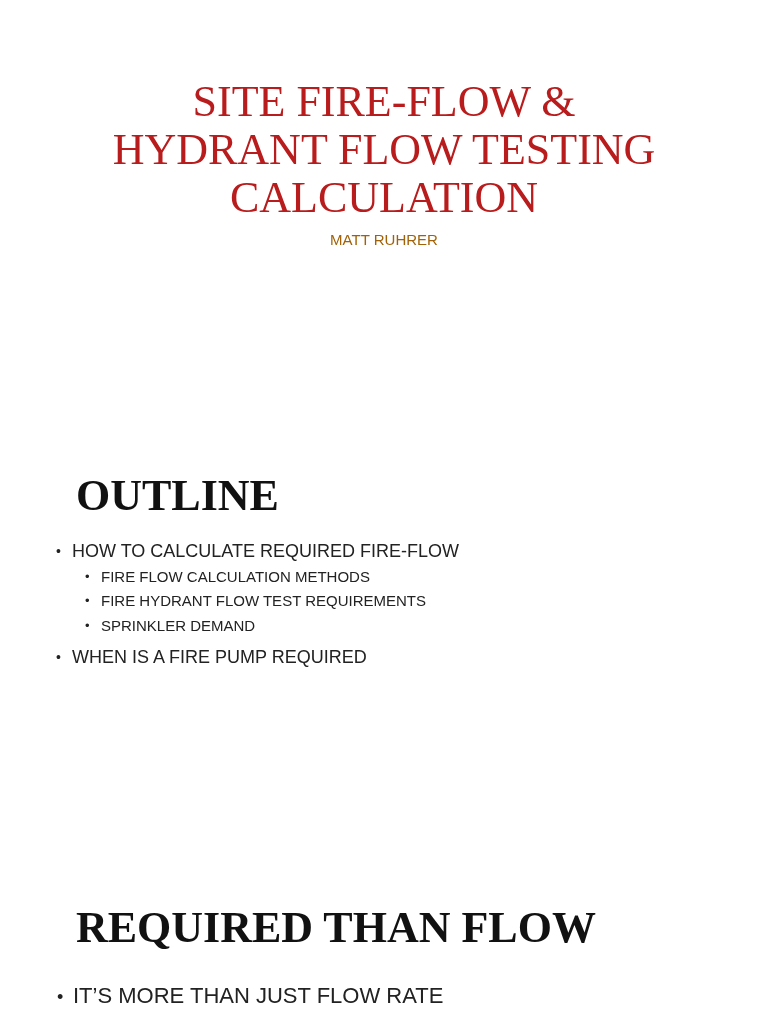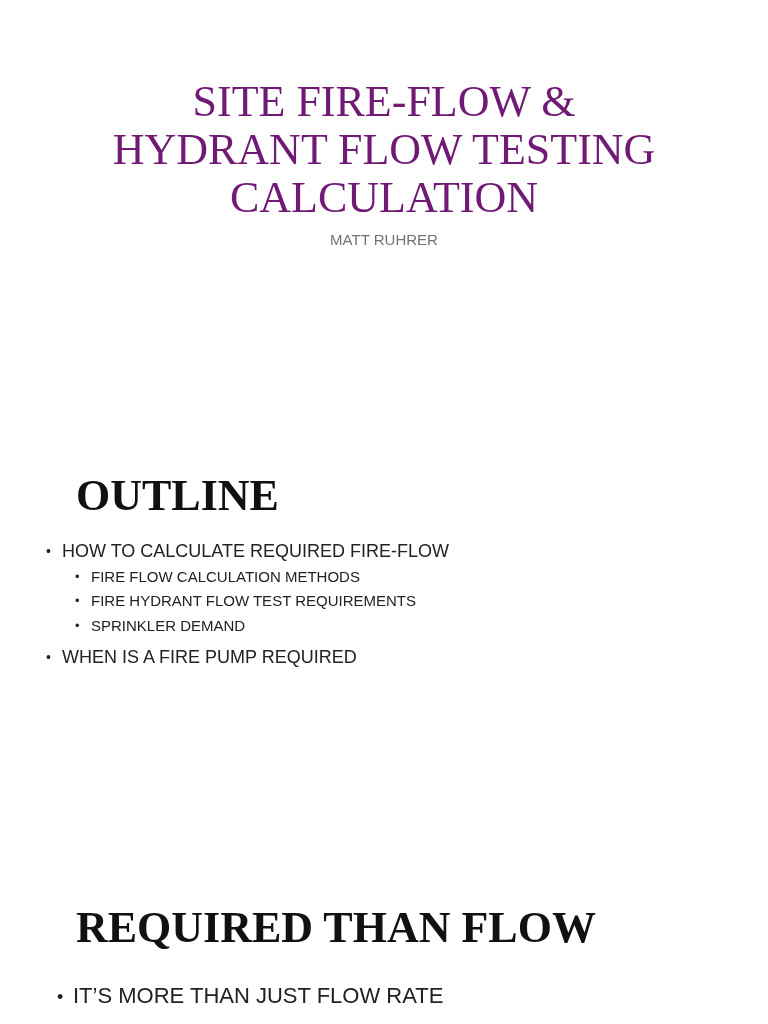--- a/index.html
+++ b/index.html
@@ -21,52 +21,52 @@
     .main-title {
       position: absolute;
       top: 78px;
       left: 0;
       width: 768px;
       text-align: center;
       font-family: "Liberation Serif", serif;
       font-size: 44px;
       line-height: 48px;
       font-weight: normal;
-      color: #701a75;
+      color: #b91c1c;
       margin: 0;
     }
     .main-title div { white-space: nowrap; }
     .authors {
       position: absolute;
       top: 230px;
       left: 0;
       width: 768px;
       text-align: center;
       font-family: "Liberation Sans", sans-serif;
       font-size: 15px;
-      color: #737373;
+      color: #a16207;
     }
     .author { height: 29px; line-height: 20px; }
 
     
     .outline-slide { top: 440px; height: 420px; }
     .slide-heading {
       position: absolute;
       left: 76px;
       font-family: "Liberation Serif", serif;
       font-weight: bold;
       font-size: 44px;
       margin: 0;
       color: #111;
       white-space: nowrap;
     }
     .outline-heading { top: 30px; }
     .bullets {
       position: absolute;
-      left: 46px;
+      left: 56px;
       top: 100px;
       margin: 0;
       padding: 0;
       list-style: none;
       font-family: "Liberation Sans", sans-serif;
       color: #222;
     }
     .bullet {
       position: relative;
       padding-left: 16px;

